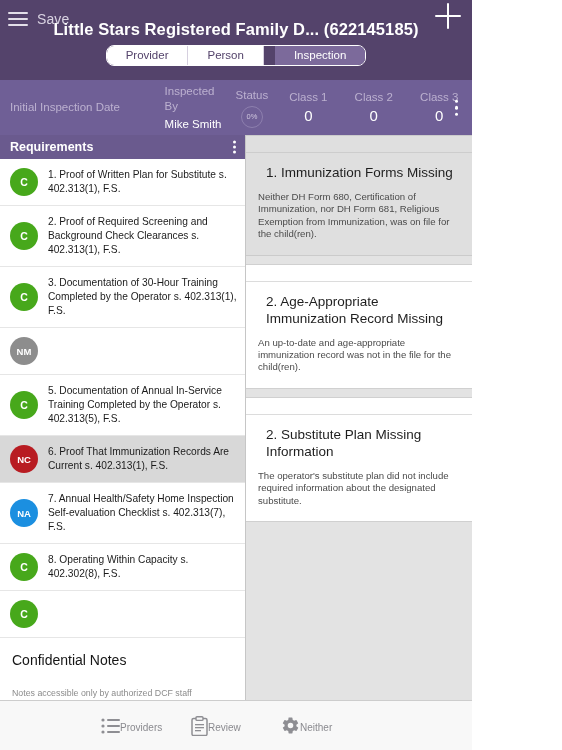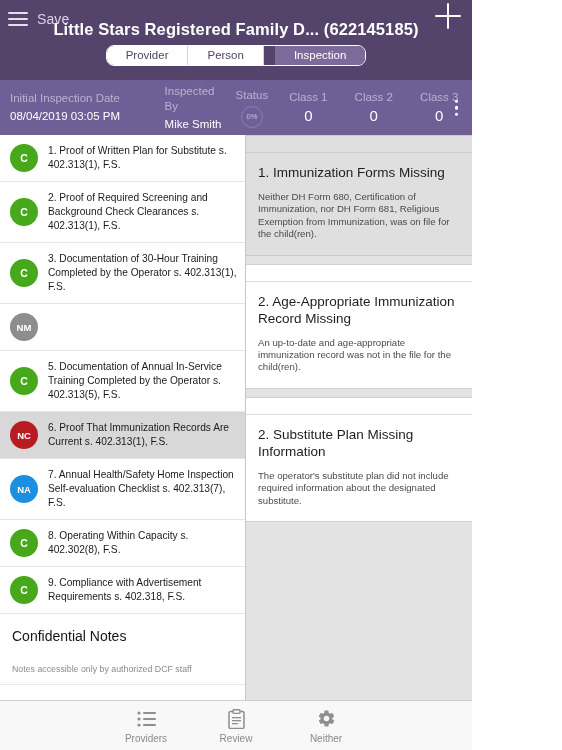--- a/index.html
+++ b/index.html
@@ -235,41 +235,42 @@
     margin-bottom: 8px;
   }
   .v-card.muted { background: #dfdfdf; border-color: #cbcbcb; }
   .v-card .spacer { height: 17px; border-bottom: 1px solid #dcdcdc; }
   .v-card.muted .spacer { border-bottom-color: #cdcdcd; }
   .v-title {
     font-size: 13.5px;
     color: #1e1e1e;
     padding: 11px 12px 0 12px;
     line-height: 17px;
+    margin-left: 8px;
   }
   .v-desc {
     font-size: 9.6px;
     color: #4b4b4b;
     padding: 10px 12px 14px 12px;
     line-height: 12.4px;
   }
 
   
   .tabbar {
     flex: 0 0 50px;
     height: 50px;
     background: #f8f8f8;
     border-top: 1px solid #cdcdcd;
     display: flex;
     align-items: center;
     justify-content: center;
   }
   .tab {
     width: 90px;
-    display: flex; flex-direction: column; align-items: center;
+    display: flex; flex-direction: row; align-items: center;
     cursor: pointer;
     color: #8e8e93;
   }
   .tab-icon { height: 22px; display: flex; align-items: center; justify-content: center; }
   .tab-label { font-size: 10px; color: #8a8a8f; margin-top: 3px; }
   svg { display: block; }
 </style>
 </head>
 <body>
 
@@ -291,21 +292,20 @@
         <div class="seg">Provider</div>
         <div class="seg">Person</div>
         <div class="seg active">Inspection</div>
       </div>
     </div>
   </div>
 
   <div class="infobar">
     <div class="info-col col-date">
       <div class="info-label">Initial Inspection Date</div>
-      <div class="info-value">08/04/2019 03:05 PM</div>
     </div>
     <div class="info-col col-by">
       <div class="info-label">Inspected By</div>
       <div class="info-value">Mike Smith</div>
     </div>
     <div class="info-col col-status">
       <div class="info-label">Status</div>
       <div class="ring">
         <span>0%</span>
       </div>
@@ -325,20 +325,28 @@
     <div class="kebab">
       <i></i>
         <i></i>
         <i></i>
     </div>
   </div>
 
   <div class="body">
 
     <div class="left">
+      <div class="req-header">
+        <div class="req-header-title">Requirements</div>
+        <div class="kebab2">
+            <i></i>
+            <i></i>
+            <i></i>
+          </div>
+      </div>
       <div class="req-list" id="req-list">
           <div class="req-item">
             <div class="badge" style="background: rgb(71, 168, 27);">C</div>
             <div class="req-text">1. Proof of Written Plan for Substitute s. 402.313(1), F.S.</div>
           </div>
           <div class="req-item">
             <div class="badge" style="background: rgb(71, 168, 27);">C</div>
             <div class="req-text">2. Proof of Required Screening and Background Check Clearances s. 402.313(1), F.S.</div>
           </div>
           <div class="req-item">
@@ -359,21 +367,20 @@
           <div class="req-item">
             <div class="badge size-sm" style="background: rgb(27, 143, 224);">NA</div>
             <div class="req-text">7. Annual Health/Safety Home Inspection Self-evaluation Checklist s. 402.313(7), F.S.</div>
           </div>
           <div class="req-item">
             <div class="badge" style="background: rgb(71, 168, 27);">C</div>
             <div class="req-text">8. Operating Within Capacity s. 402.302(8), F.S.</div>
           </div>
           <div class="req-item">
             <div class="badge" style="background: rgb(71, 168, 27);">C</div>
-            <div class="req-text">9. Compliance with Advertisement Requirements s. 402.318, F.S.</div>
           </div>
           <div class="notes-block">
             <div class="notes-title">Confidential Notes</div>
             <div class="notes-sub">Notes accessible only by authorized DCF staff</div>
           </div>
         </div>
     </div>
 
     <div class="right" id="violations-list">
         <div class="v-card muted">

